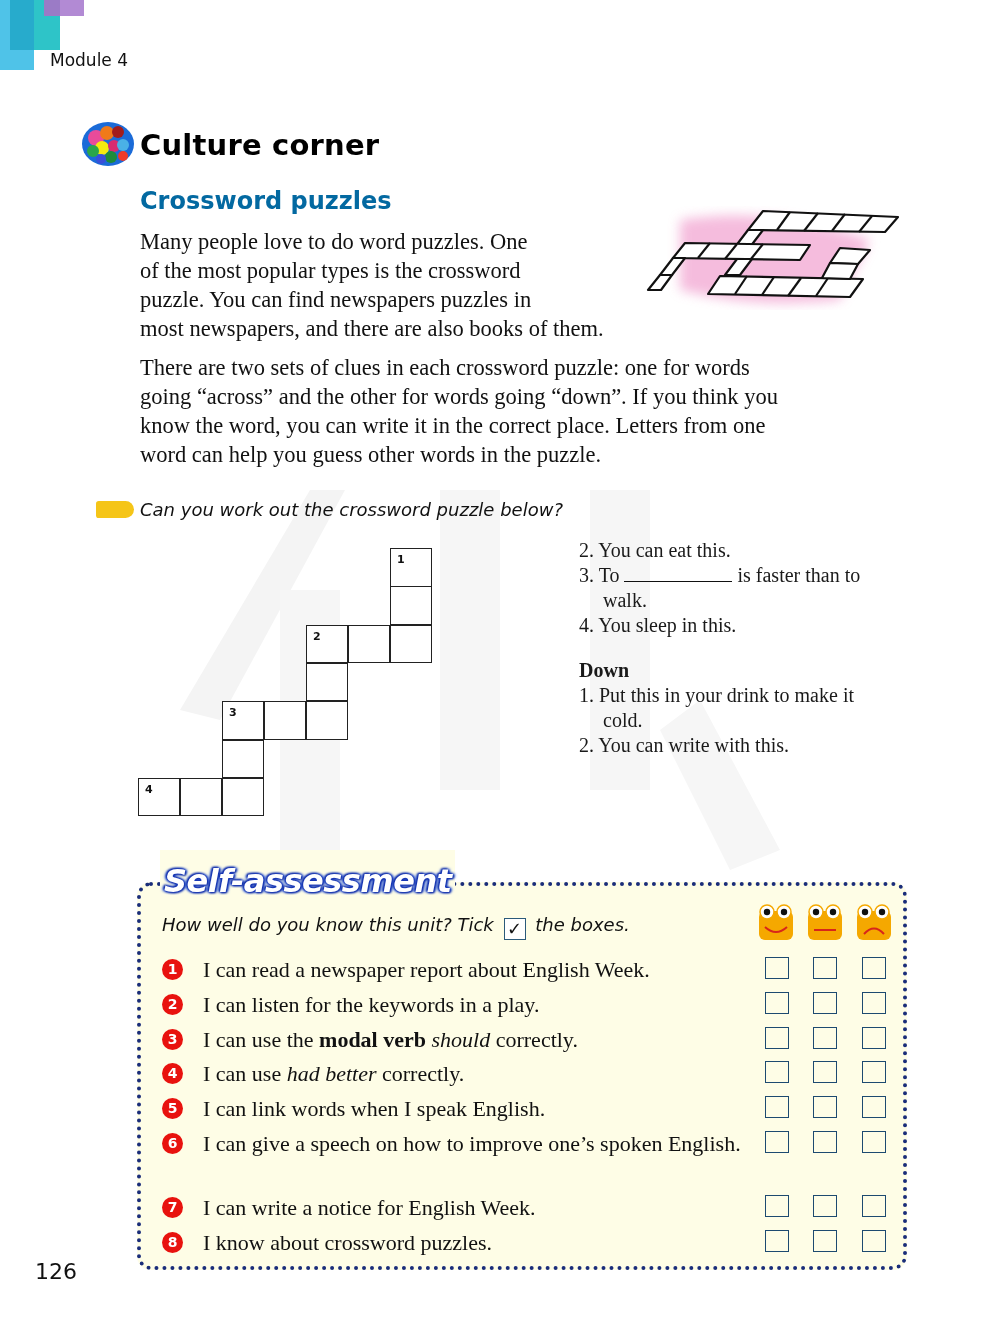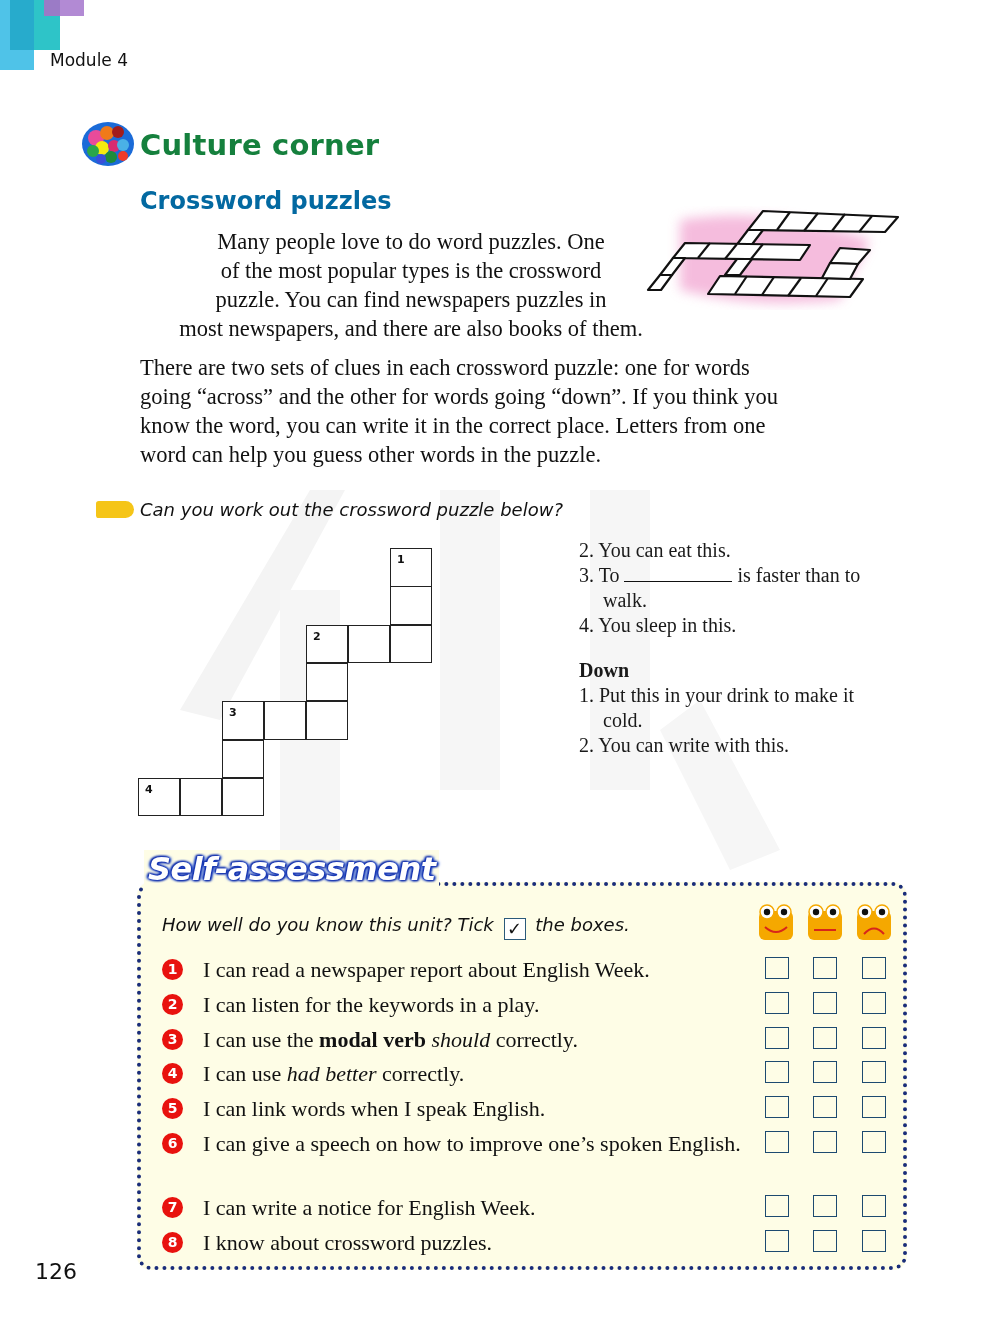--- a/index.html
+++ b/index.html
@@ -19,31 +19,31 @@
     left: 50px; top: 50px; font-family: "DejaVu Sans", sans-serif; font-size: 17px; color: #111;
   }
 
   
   .watermark { left: 140px; top: 470px; width: 760px; height: 420px; pointer-events: none; }
 
   
   .cc-icon { left: 81px; top: 121px; width: 54px; height: 46px; }
   .cc-title {
     left: 140px; top: 128px; font-family: "DejaVu Sans", sans-serif; font-weight: bold;
-    font-size: 29px; color: #15803d; letter-spacing: 0.2px;
+    font-size: 29px; color: #000000; letter-spacing: 0.2px;
   }
   .section-title {
     left: 140px; top: 187px; font-family: "DejaVu Sans", sans-serif; font-weight: bold;
     font-size: 24px; color: #0369a1;
   }
   .para {
     font-family: "Liberation Serif", serif; font-size: 22.5px; line-height: 29px; color: #111;
     margin: 0;
   }
-  .para1 { left: 131px; top: 227px; width: 560px; text-align: center; }
+  .para1 { left: 140px; top: 227px; width: 560px; }
   .para1 .line { display: block; white-space: nowrap; }
   .para2 { left: 140px; top: 353px; width: 770px; }
   .para2 .line { display: block; white-space: nowrap; }
 
   .deco-crossword { left: 640px; top: 200px; width: 265px; height: 110px; }
 
   
   .instr-marker { left: 96px; top: 501px; width: 38px; height: 17px; background: #f5c518; border-radius: 3px 9px 9px 3px; }
   .instruction {
     left: 140px; top: 499px; font-family: "DejaVu Sans", sans-serif; font-style: italic;
@@ -68,24 +68,24 @@
   .clue .blank { display: inline-block; width: 108px; border-bottom: 1.5px solid #111; height: 14px; vertical-align: baseline; }
   .gap { height: 20px; display: block; }
 
   
   .sa-box {
     left: 137px; top: 882px; width: 770px; height: 388px;
     background: #fefde6;
     border: 4px dotted #1a2d7a; border-radius: 14px; box-sizing: border-box;
   }
   .sa-title {
-    left: 144px; top: 850px; font-family: "DejaVu Sans", sans-serif; font-weight: bold; font-style: italic;
+    left: 160px; top: 850px; font-family: "DejaVu Sans", sans-serif; font-weight: bold; font-style: italic;
     font-size: 32px; color: #ffffff; letter-spacing: -0.5px;
     text-shadow: 0 0 3px #1a3cc0, 0 0 3px #1a3cc0, 1px 1px 2px #0a1f8a, -1px -1px 2px #0a1f8a, 2px 0 3px #2b5de0, -2px 0 3px #2b5de0;
-    background: #fefde6; padding: 0 4px;
+    background: #fefde6; padding: 12px 4px;
   }
   .sa-question {
     left: 162px; top: 914px; font-family: "DejaVu Sans", sans-serif; font-style: italic;
     font-size: 18px; color: #111; white-space: nowrap;
   }
   .tick-box {
     display: inline-block; width: 22px; height: 22px; border: 1.5px solid #2b5a7a; box-sizing: border-box;
     text-align: center; line-height: 20px; font-style: normal; font-size: 18px; vertical-align: -4px; margin: 0 4px; background: #fff;
   }
   .face { position: absolute; top: 901px; width: 40px; height: 40px; }

